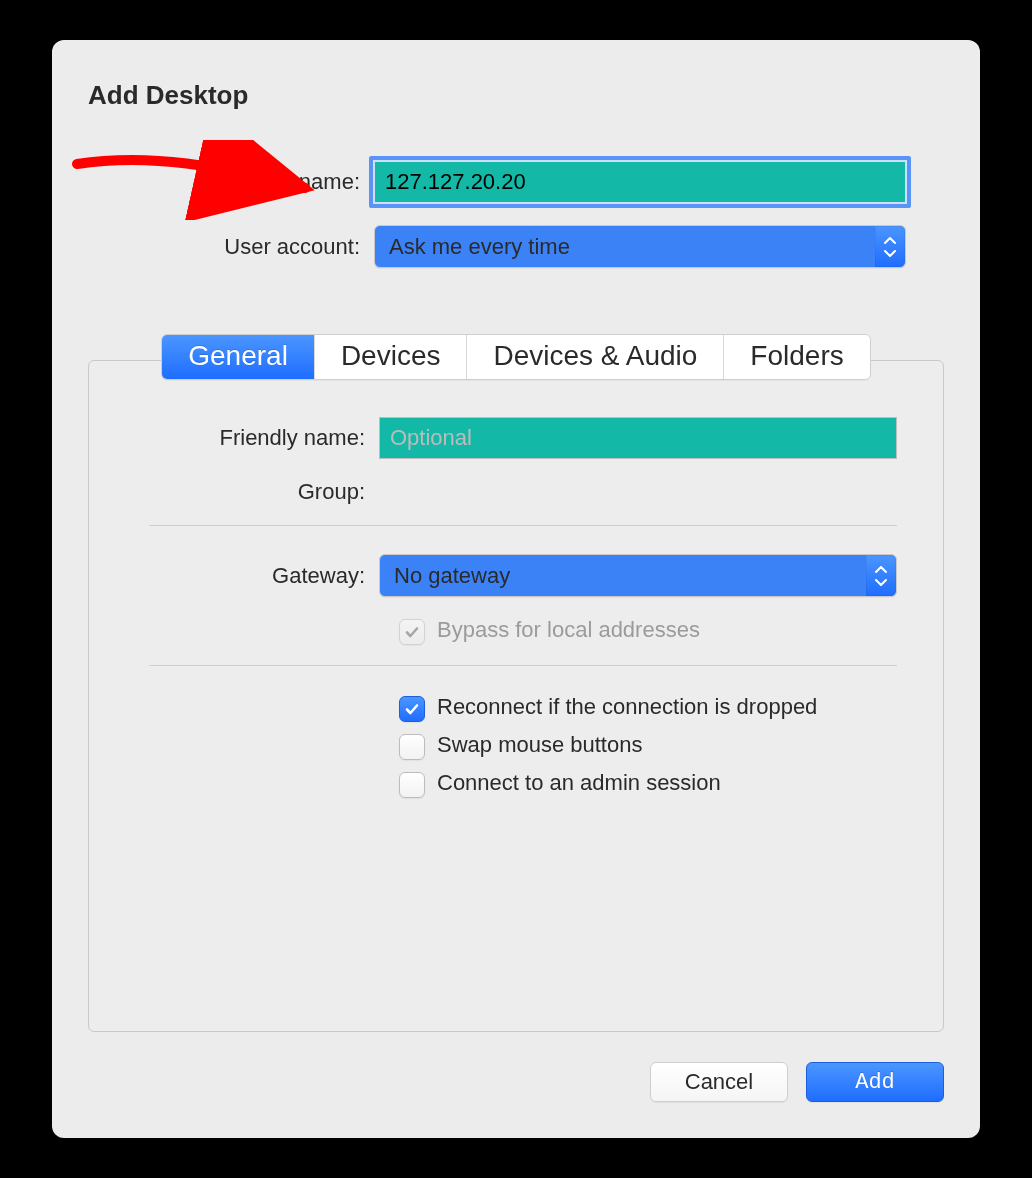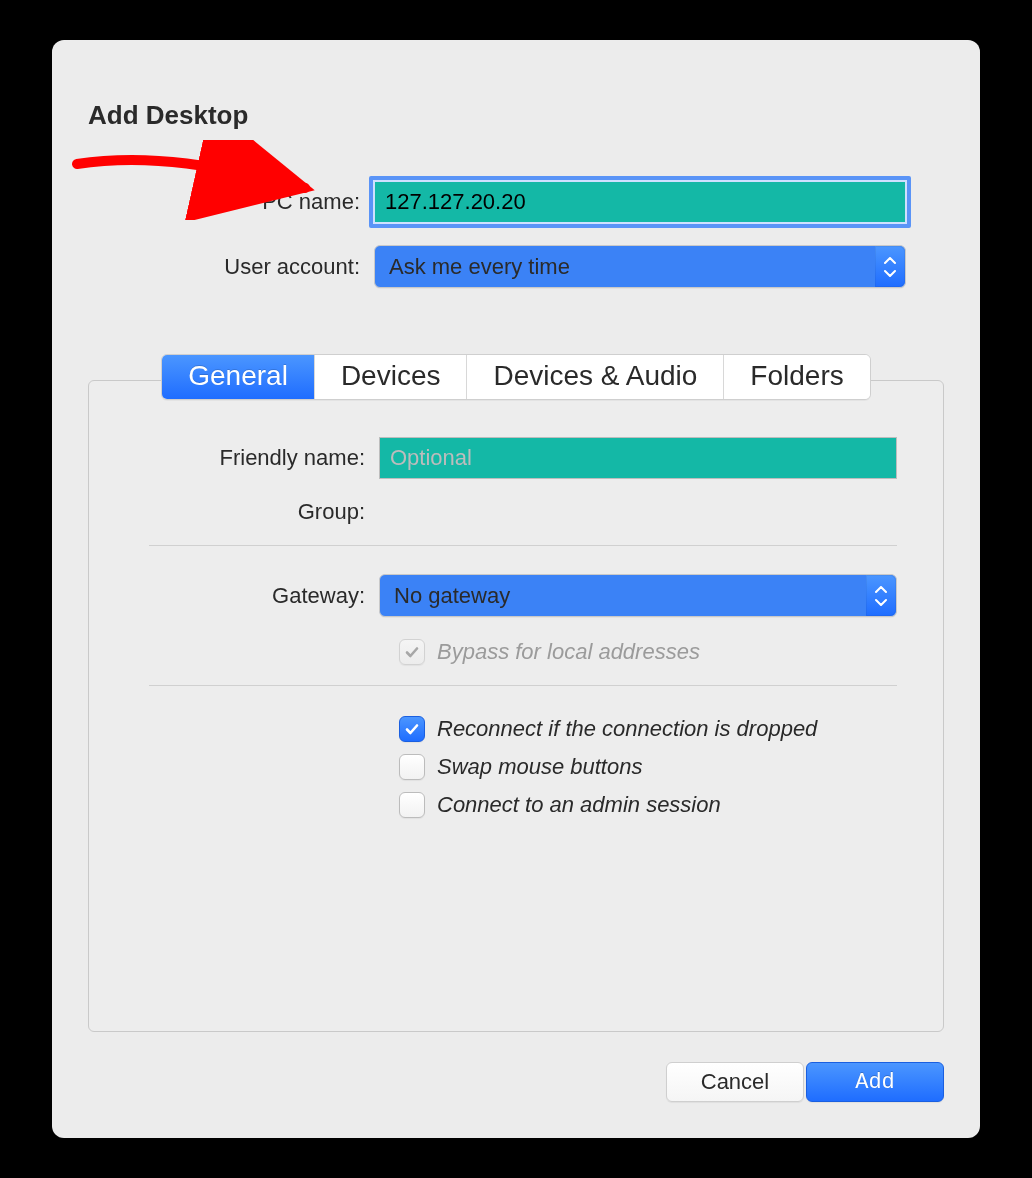--- a/index.html
+++ b/index.html
@@ -28,21 +28,21 @@
   }
   .window {
     position: absolute;
     left: 52px;
     top: 40px;
     width: 928px;
     height: 1098px;
     background: var(--mac-bg);
     border-radius: 12px;
     box-shadow: 0 30px 60px rgba(0,0,0,.55), 0 0 0 1px rgba(0,0,0,.25);
-    padding: 60px 36px 36px 36px;
+    padding: 40px 36px 36px 36px;
     display: flex;
     flex-direction: column;
   }
   .title {
     font-size: 26px;
     font-weight: 700;
     margin: 0 0 50px 0;
   }
 
   
@@ -175,25 +175,24 @@
   hr.divider {
     border: none;
     border-top: 1px solid var(--mac-divider);
     margin: 20px 0 28px 40px;
   }
 
   
   .checks { margin-left: 290px; }
   .check-row {
     display: flex;
-    align-items: flex-end;
+    align-items: flex-start;
     gap: 12px;
     margin-bottom: 10px;
     font-size: 22px;
-    font-style: italic;
   }
   .check {
     width: 26px; height: 26px;
     border-radius: 6px;
     border: 1px solid #bcbcbc;
     background: linear-gradient(to bottom, #ffffff, #f2f2f2);
     display:flex; align-items:center; justify-content:center;
     flex: 0 0 26px;
     box-shadow: 0 1px 1px rgba(0,0,0,.05);
     margin-top: 2px;
@@ -207,21 +206,21 @@
   .disabled-row .check {
     background: linear-gradient(to bottom, #f4f4f4, #ececec);
     border-color: #d2d2d2;
   }
   .disabled-row .check svg path { stroke: #a7a7a7; }
 
   
   .footer {
     display: flex;
     justify-content: flex-end;
-    gap: 2px;
+    gap: 18px;
     margin-top: 30px;
     align-items: flex-end;
   }
   .btn {
     min-width: 138px;
     height: 40px;
     font-size: 22px;
     border-radius: 6px;
     border: 1px solid #cfcfcf;
     background: linear-gradient(to bottom, #ffffff, #f5f5f5);

